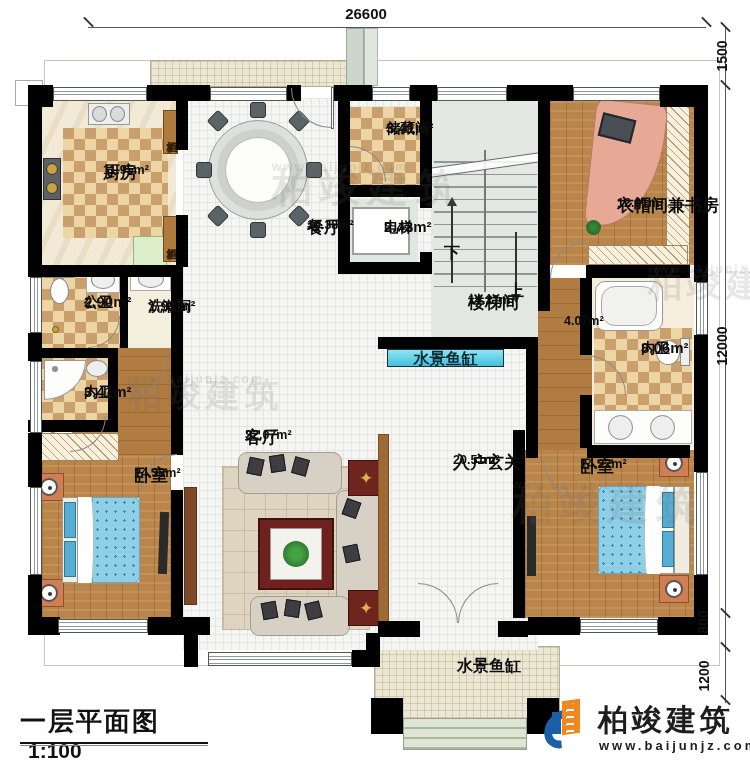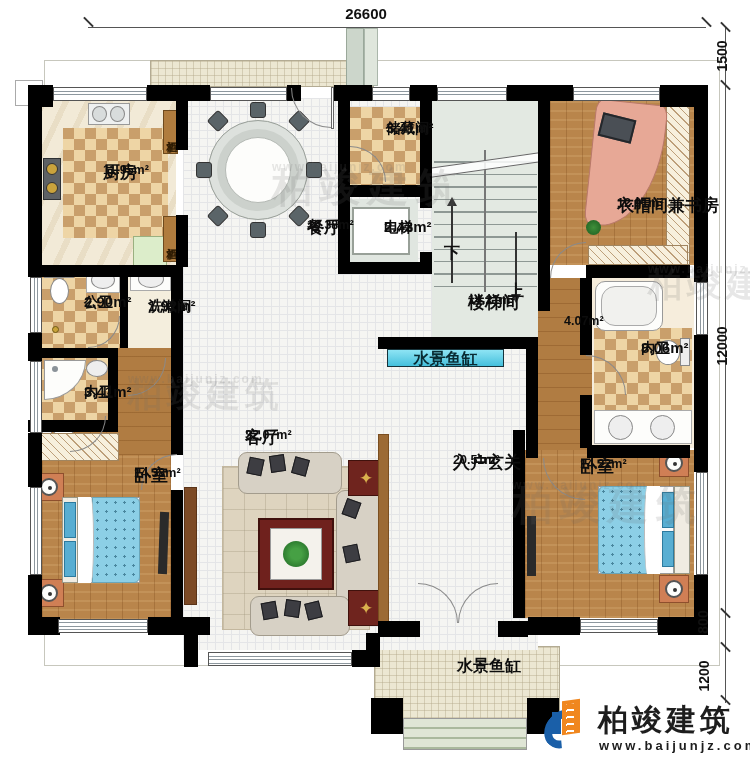--- a/index.html
+++ b/index.html
@@ -334,20 +334,25 @@
   <div class="tick" style="left:719px;top:84px;"></div>
   <div class="tick" style="left:719px;top:612px;"></div>
   <div class="tick" style="left:719px;top:646px;"></div>
   <div class="tick" style="left:719px;top:699px;"></div>
   <div class="vdim" style="left:702px;top:48px;width:40px;height:16px;">1500</div>
   <div class="vdim" style="left:696px;top:338px;width:52px;height:16px;">12000</div>
   <div class="vdim" style="left:685px;top:614px;width:36px;height:16px;">800</div>
   <div class="vdim" style="left:683px;top:668px;width:42px;height:16px;">1200</div>
 
 
+  <div style="left:20px;top:704px;width:190px;height:46px;">
+    <span style="position:static;font-size:26px;font-weight:bold;letter-spacing:2px;color:#111;">一层平面图</span>
+    <span style="position:static;font-size:21px;font-weight:bold;margin-left:8px;color:#111;">1:100</span>
+    <div style="left:0;top:38px;width:188px;height:4px;border-top:2px solid #111;border-bottom:1px solid #888;"></div>
+  </div>
 
   <div style="left:546px;top:698px;width:200px;height:60px;">
     <div style="left:0;top:2px;width:46px;height:56px;">
       <div style="left:0;top:8px;width:34px;height:42px;border:8px solid #1a5fa8;border-radius:50%;border-top-color:transparent;border-right-color:transparent;transform:rotate(40deg);"></div>
       <div style="left:16px;top:0;width:18px;height:34px;background:#f0871f;transform:skewY(-8deg);background-image:repeating-linear-gradient(180deg,transparent 0 5px,#fff 5px 7px);background-size:8px 100%;background-repeat:no-repeat;background-position:4px 4px;"></div>
       <div style="left:6px;top:12px;width:9px;height:22px;background:#1a5fa8;"></div>
     </div>
     <div style="left:52px;top:2px;width:148px;font-size:30px;font-weight:bold;letter-spacing:4px;color:#1d1d1d;white-space:nowrap;">柏竣建筑</div>
     <div style="left:53px;top:40px;width:148px;font-size:13px;font-weight:bold;letter-spacing:3px;color:#1d1d1d;white-space:nowrap;">www.baijunjz.com</div>
   </div>

